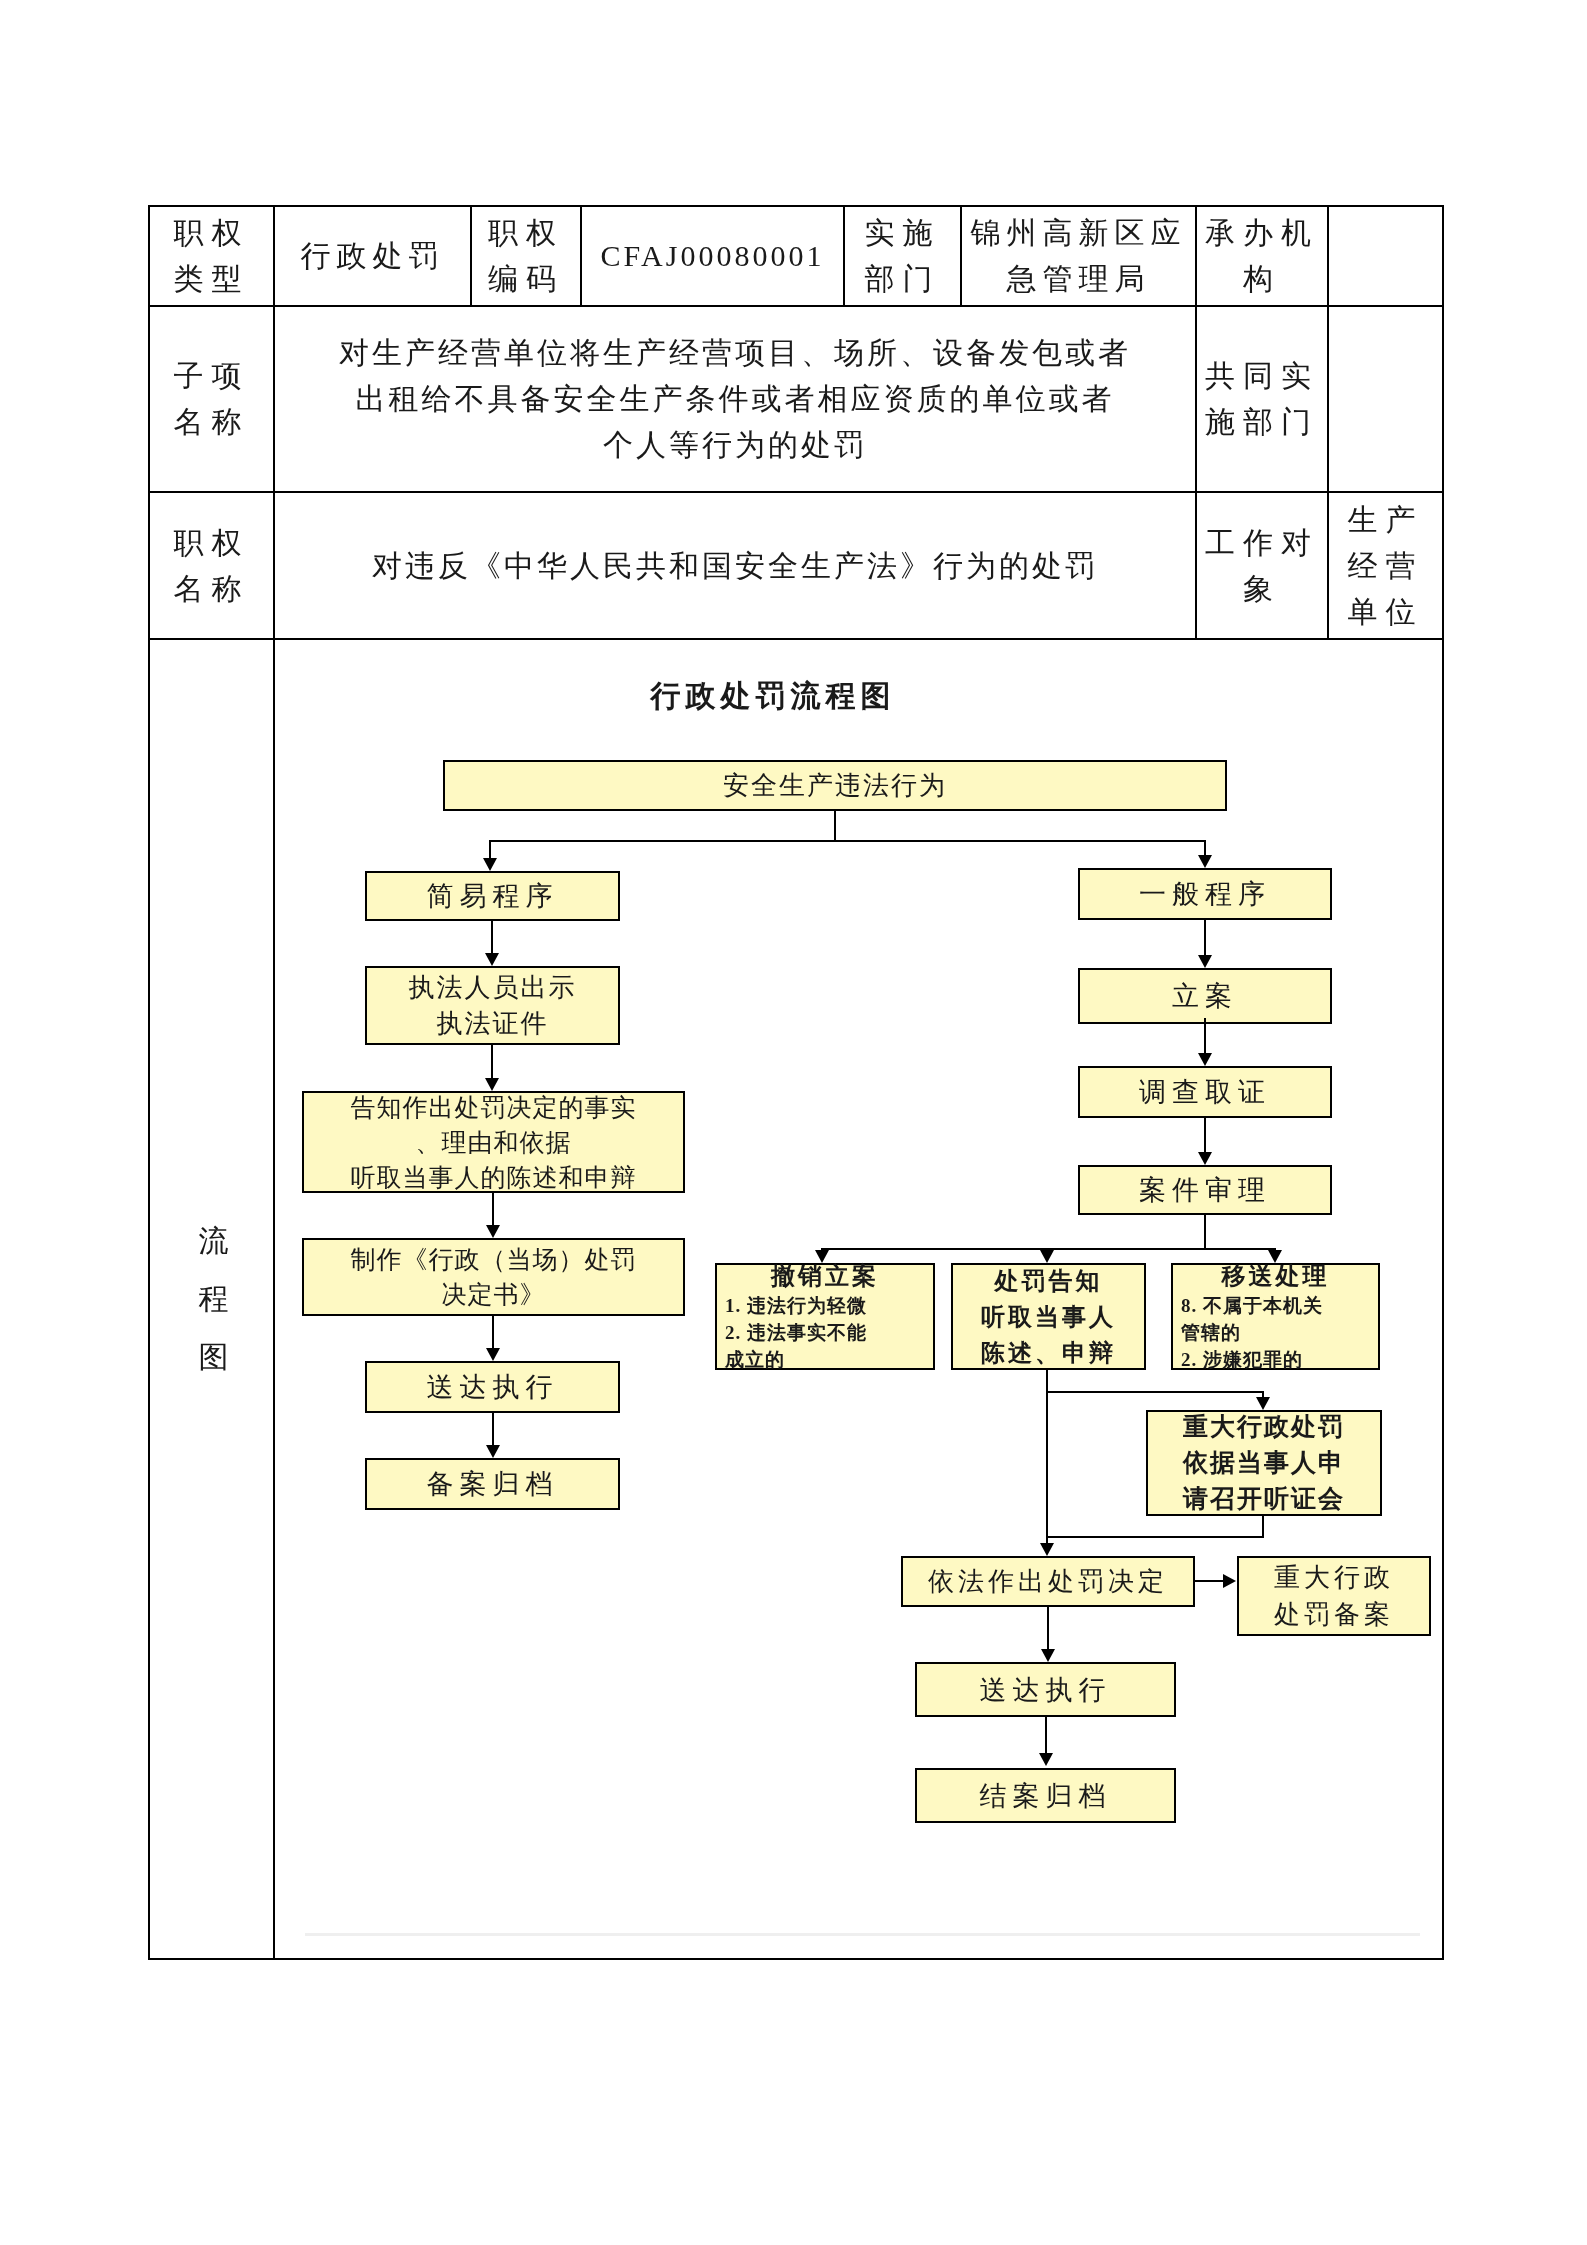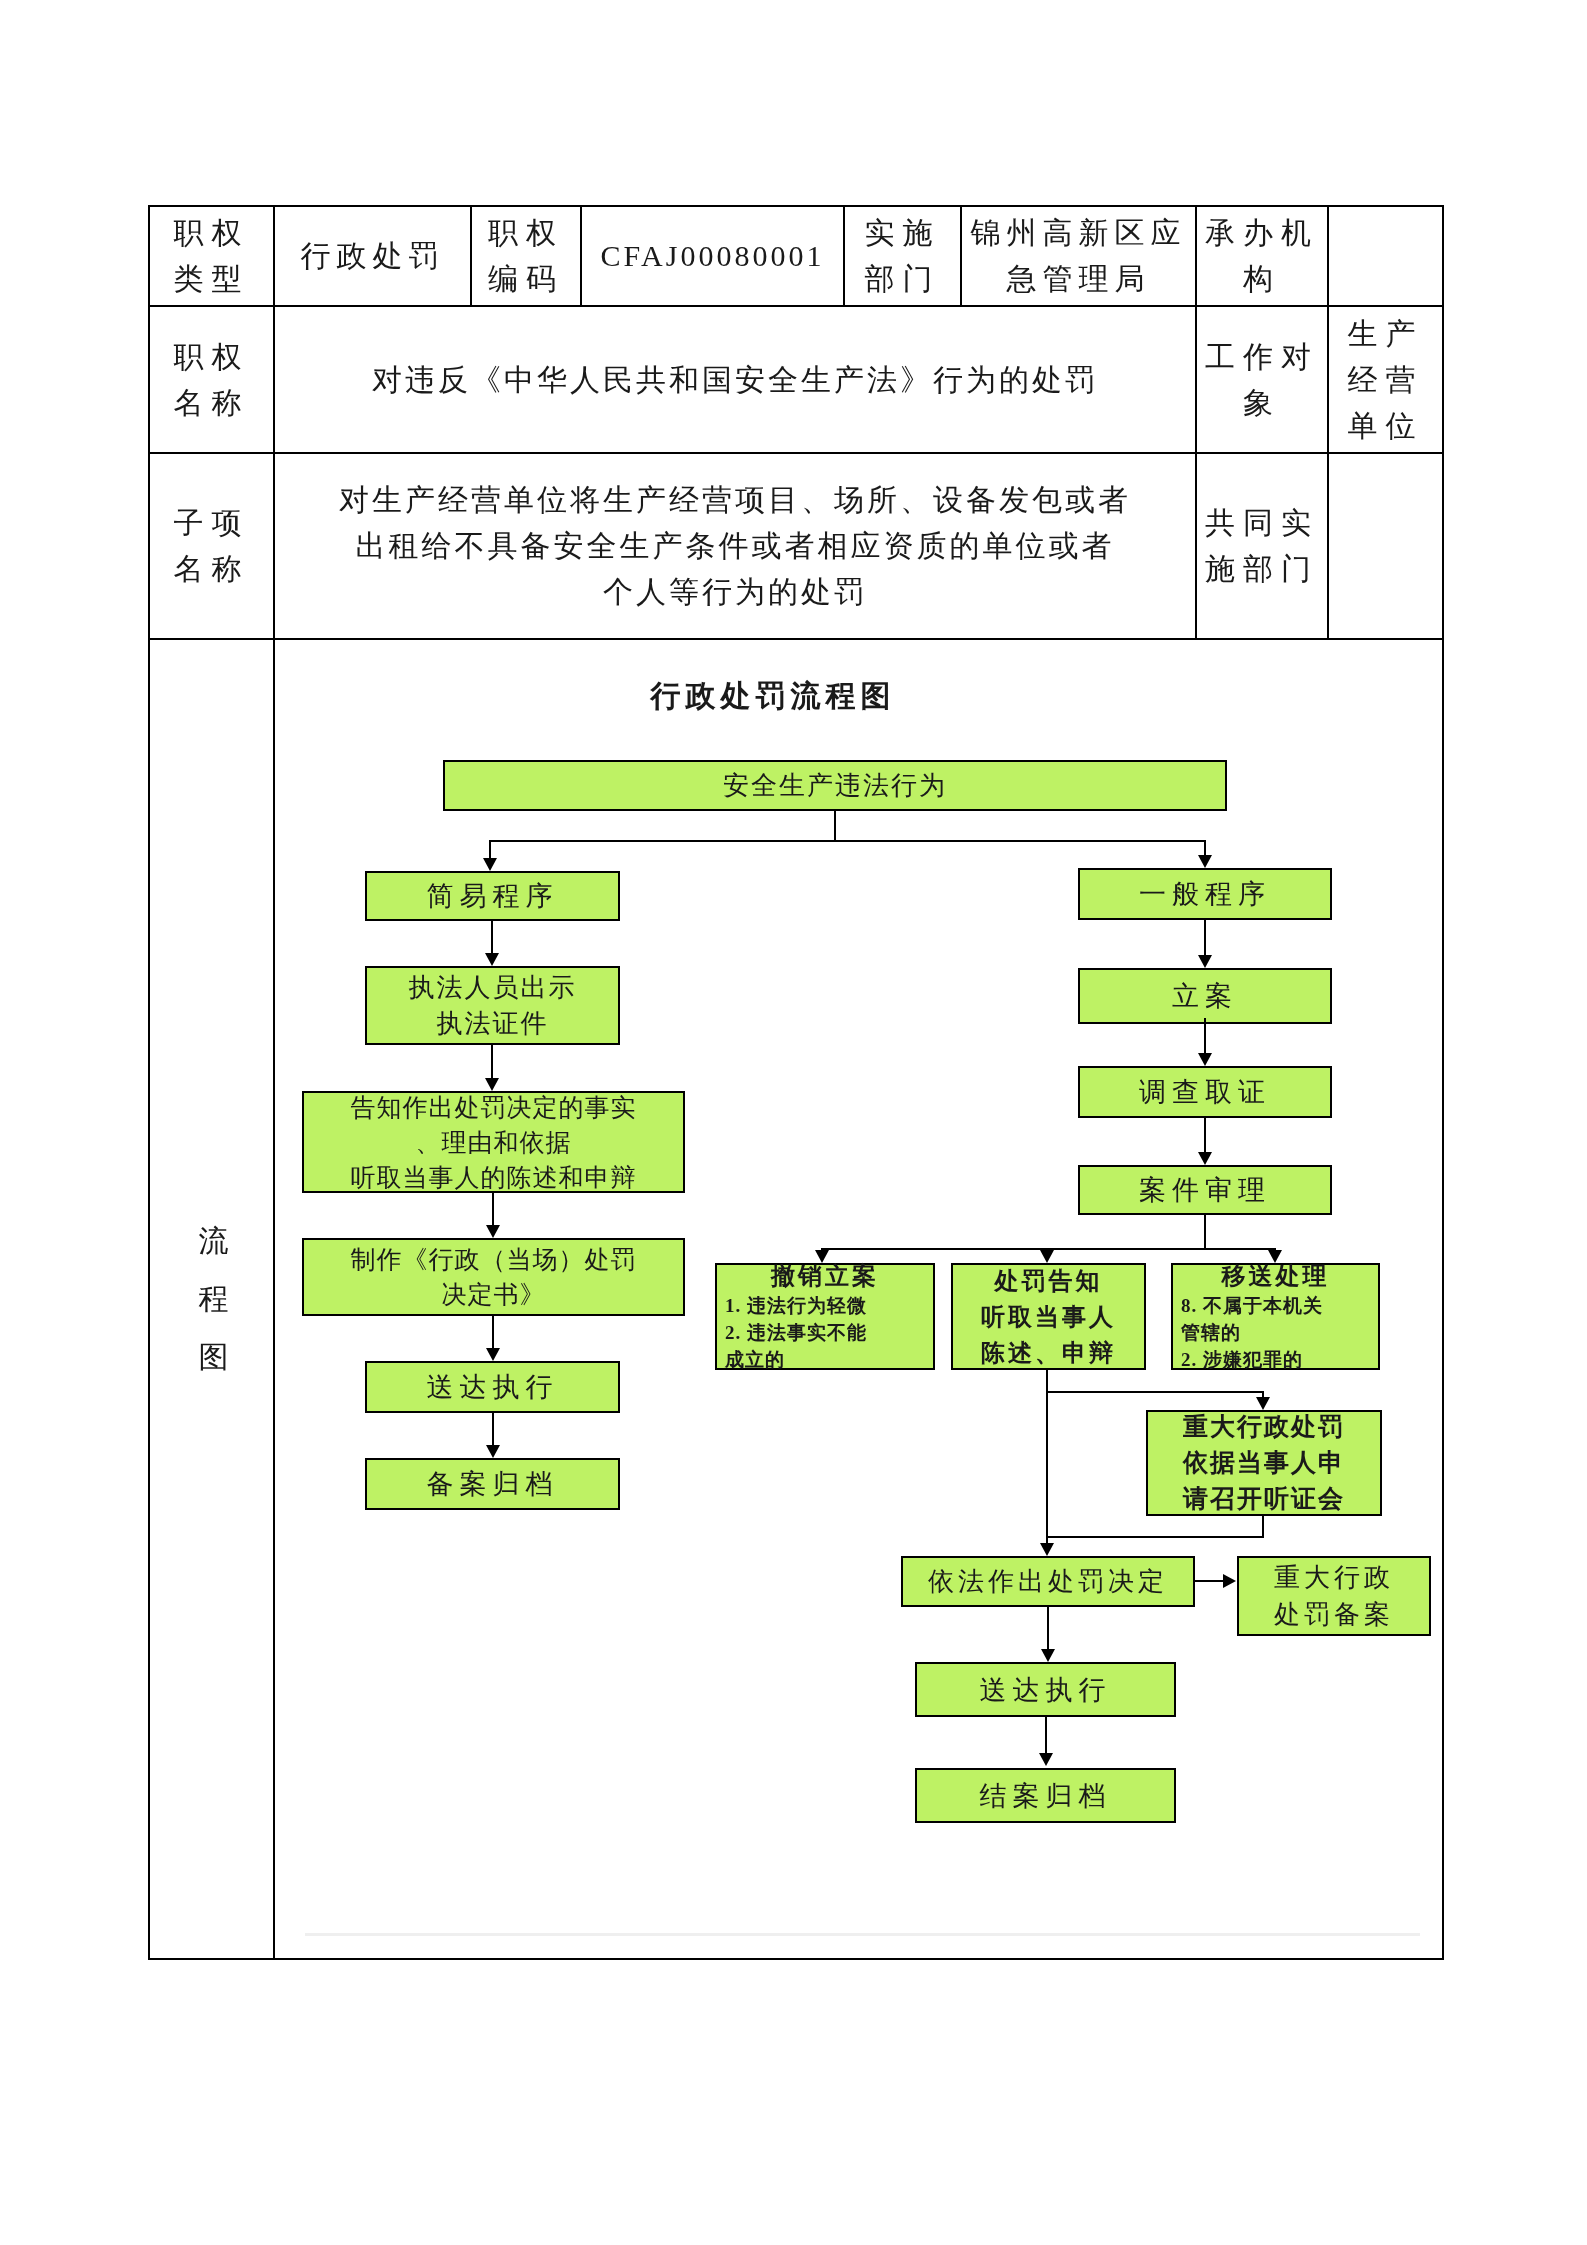--- a/index.html
+++ b/index.html
@@ -24,21 +24,21 @@
   td.narrow-val{letter-spacing:8px;padding:0 8px;}
   .vert-label{width:34px;margin:0 auto;font-size:30px;line-height:58px;letter-spacing:0;text-align:right;}
   
   td.chart-cell{padding:0;position:relative;vertical-align:top;}
   .chart{position:relative;width:100%;height:1316px;}
   .fc-title{
     position:absolute;left:320px;top:32px;width:340px;text-align:center;
     font-size:30px;font-weight:bold;letter-spacing:5px;
   }
   .box{
-    position:absolute;border:2px solid #000;background:#bef264;
+    position:absolute;border:2px solid #000;background:#fef9c3;
     display:flex;flex-direction:column;align-items:center;justify-content:center;
     text-align:center;box-sizing:border-box;
   }
   .f26{font-size:26px;letter-spacing:2px;}
   .f27{font-size:27px;letter-spacing:6px;}
   .ml{line-height:36px;}
   .inform-box{font-size:25px;line-height:35px;letter-spacing:1px;}
   .sub-box{font-weight:bold;align-items:flex-start;padding:6px 8px;}
   .sub-title{width:100%;text-align:center;font-size:24px;line-height:32px;letter-spacing:3px;}
   .sub-line{font-size:19px;line-height:27px;text-align:left;letter-spacing:1px;}
@@ -74,36 +74,36 @@
       <tr style="height:100px">
     <td class="lbl">职权类型</td>
     <td style="letter-spacing:6px">行政处罚</td>
     <td class="lbl">职权编码</td>
     <td class="code">CFAJ00080001</td>
     <td class="lbl">实施部门</td>
     <td class="dept-val">锦州高新区应急管理局</td>
     <td class="narrow-lbl">承办机构</td>
     <td></td>
   </tr>
-  <tr style="height:147px">
-    <td class="lbl">职权名称</td>
-    <td class="wide-val" colspan="5">对违反《中华人民共和国安全生产法》行为的处罚</td>
-    <td class="narrow-lbl">工作对象</td>
-    <td class="narrow-val">生产经营单位</td>
-  </tr>
   <tr style="height:186px">
     <td class="lbl">子项名称</td>
     <td class="wide-val" colspan="5">
       <div>对生产经营单位将生产经营项目、场所、设备发包或者</div>
       <div>出租给不具备安全生产条件或者相应资质的单位或者</div>
       <div>个人等行为的处罚</div>
     </td>
     <td class="narrow-lbl">共同实施部门</td>
     <td></td>
   </tr>
+  <tr style="height:147px">
+    <td class="lbl">职权名称</td>
+    <td class="wide-val" colspan="5">对违反《中华人民共和国安全生产法》行为的处罚</td>
+    <td class="narrow-lbl">工作对象</td>
+    <td class="narrow-val">生产经营单位</td>
+  </tr>
   <tr style="height:1320px">
     <td>
       <div class="vert-label">流程图</div>
     </td>
     <td class="chart-cell" colspan="7">
       <div class="chart">
 
         <div class="fc-title">行政处罚流程图</div>
 
         <div class="box f26" style="left:160px;top:119px;width:784px;height:51px;">安全生产违法行为</div>

